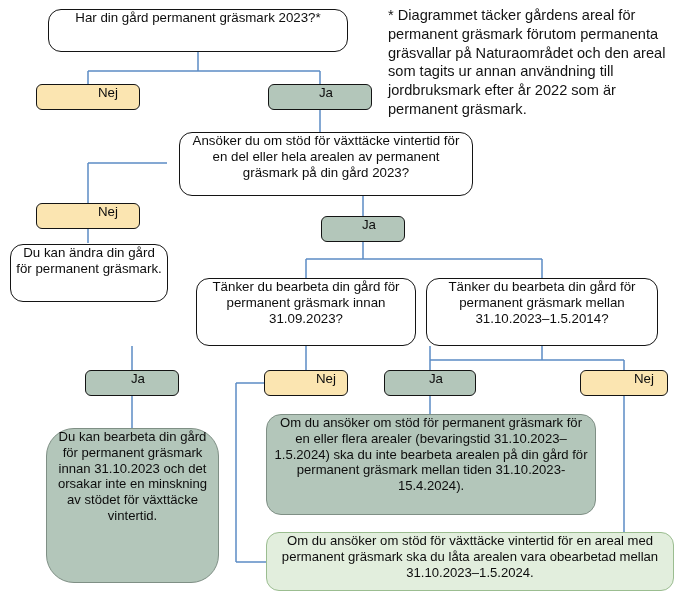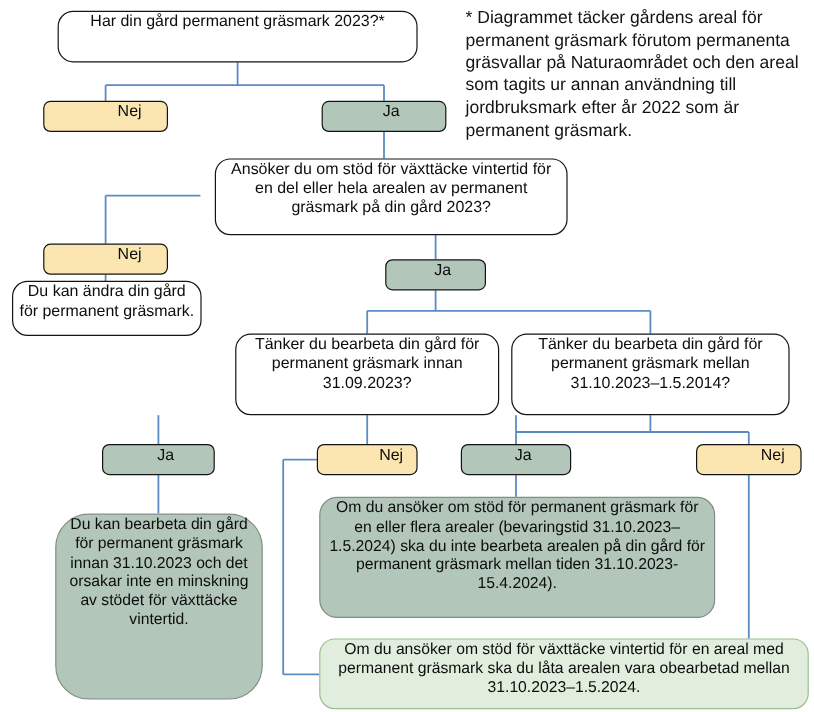--- a/index.html
+++ b/index.html
@@ -146,21 +146,21 @@
     <span class="txt">Ja</span>
   </div>
 
   <div class="node q-box" style="left:167px; top:132px; width:294px; height:64px;margin-left:12px;">
     <span class="txt">Ansöker du om stöd för växttäcke vintertid för en del eller hela arealen av permanent gräsmark på din gård 2023?</span>
   </div>
 
   <div class="node chip no" style="left:36px; top:203px; width:104px; height:26px;">
     <span class="txt">Nej</span>
   </div>
-  <div class="node q-box" style="left:10px; top:234px; width:158px; height:46px;">
+  <div class="node q-box" style="left:10px; top:244px; width:158px; height:58px;">
     <span class="txt">Du kan ändra din gård för permanent gräsmark.</span>
   </div>
 
   <div class="node chip yes" style="left:321px; top:216px; width:84px; height:26px;">
     <span class="txt">Ja</span>
   </div>
 
   <div class="node q-box" style="left:196px; top:278px; width:220px; height:68px;">
     <span class="txt">Tänker du bearbeta din gård för permanent gräsmark innan 31.09.2023?</span>
   </div>

